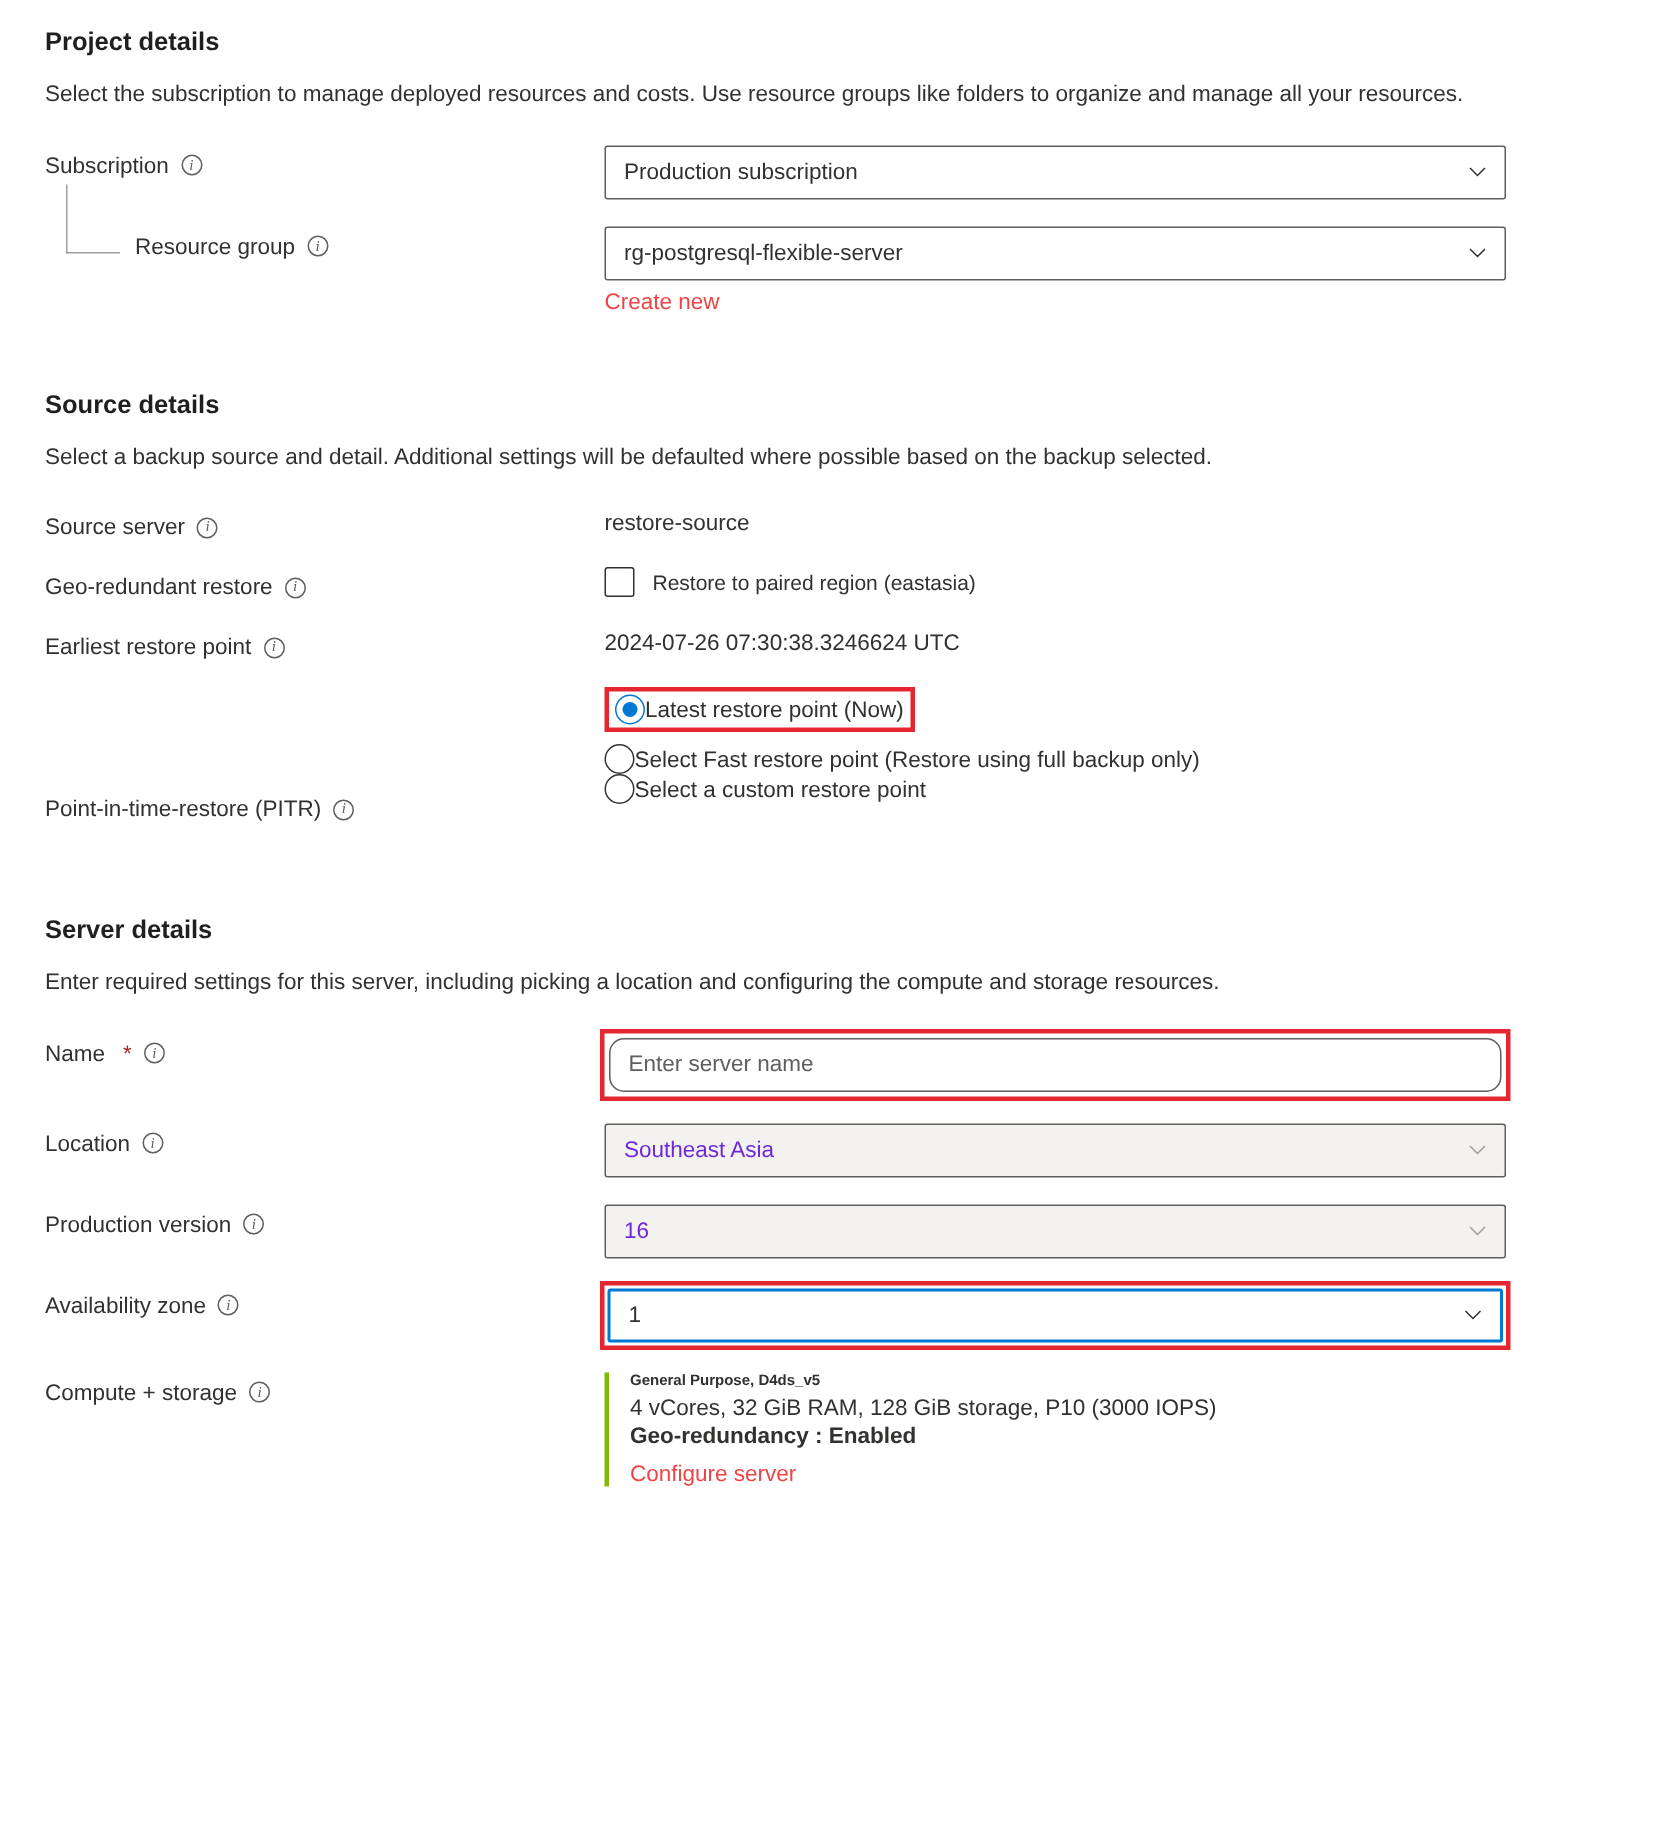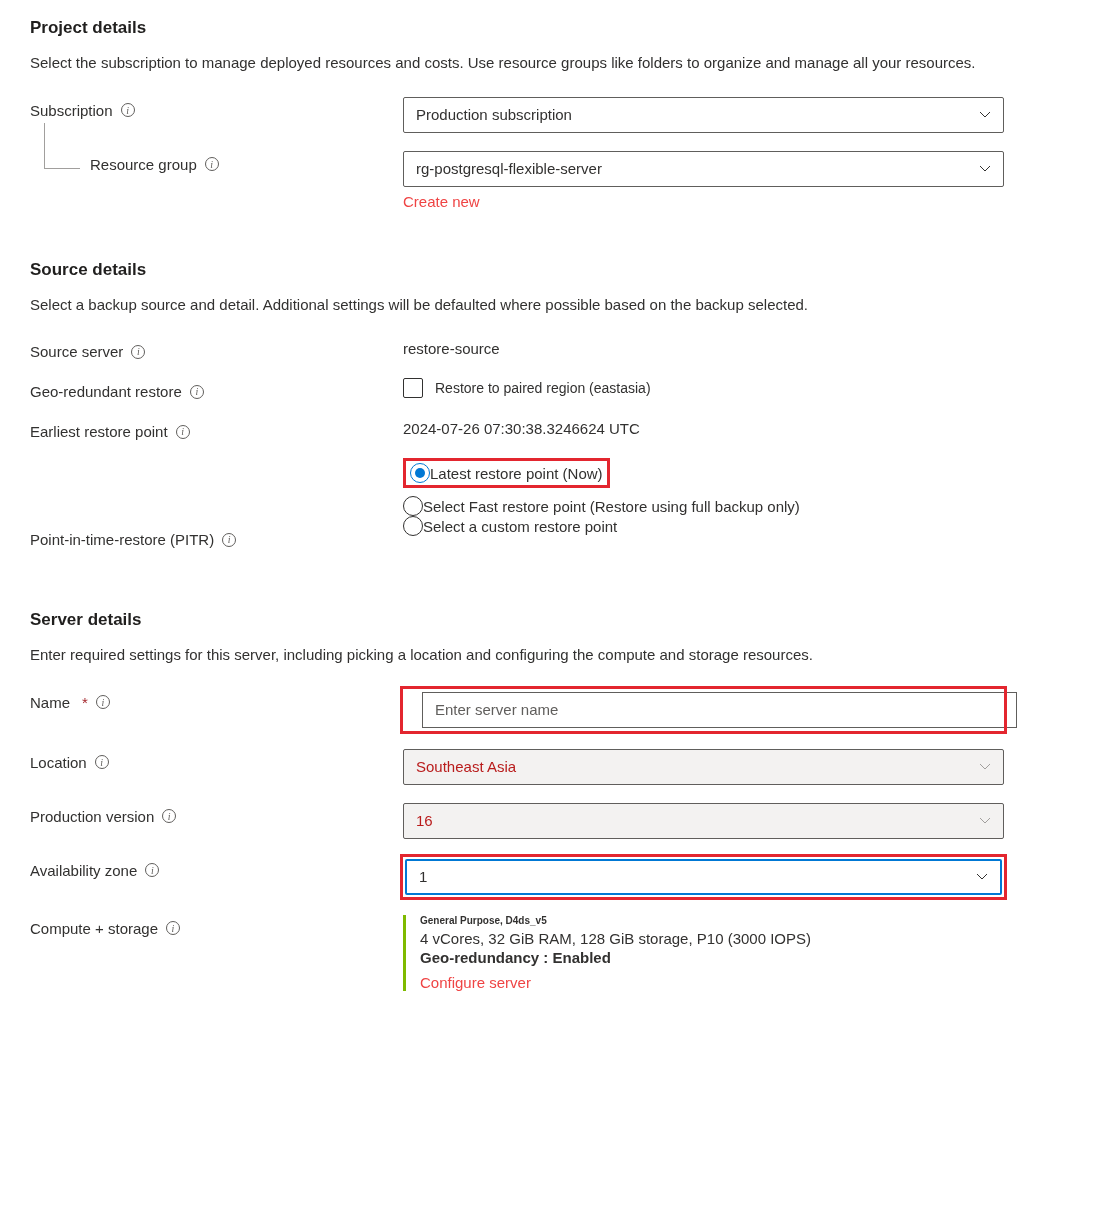--- a/index.html
+++ b/index.html
@@ -84,43 +84,42 @@
     padding: 0 36px 0 12px;
     font-size: 15px;
     color: #323130;
     position: relative;
     display: flex;
     align-items: center;
     cursor: pointer;
   }
   .select-box.disabled {
     background: #f3f2f1;
-    color: #b91c1c;
+    color: #6d28d9;
     cursor: default;
   }
   .chevron-down {
     position: absolute;
     right: 12px;
     top: 50%;
     transform: translateY(-50%);
     width: 12px;
     height: 8px;
   }
   .chevron-down svg { display:block; }
   .text-input {
     width: 100%;
     height: 36px;
     border: 1px solid #605e5c;
-    border-radius: 0;
+    border-radius: 10px;
     background: #ffffff;
     padding: 0 12px;
     font-size: 15px;
     font-family: inherit;
     color: #323130;
-    margin-left: 16px;
   }
   .text-input::placeholder { color: #605e5c; }
   .link {
     color: #ef4444;
     font-size: 15px;
     cursor: pointer;
     display: inline-block;
   }
   .checkbox-row {
     display: flex;

